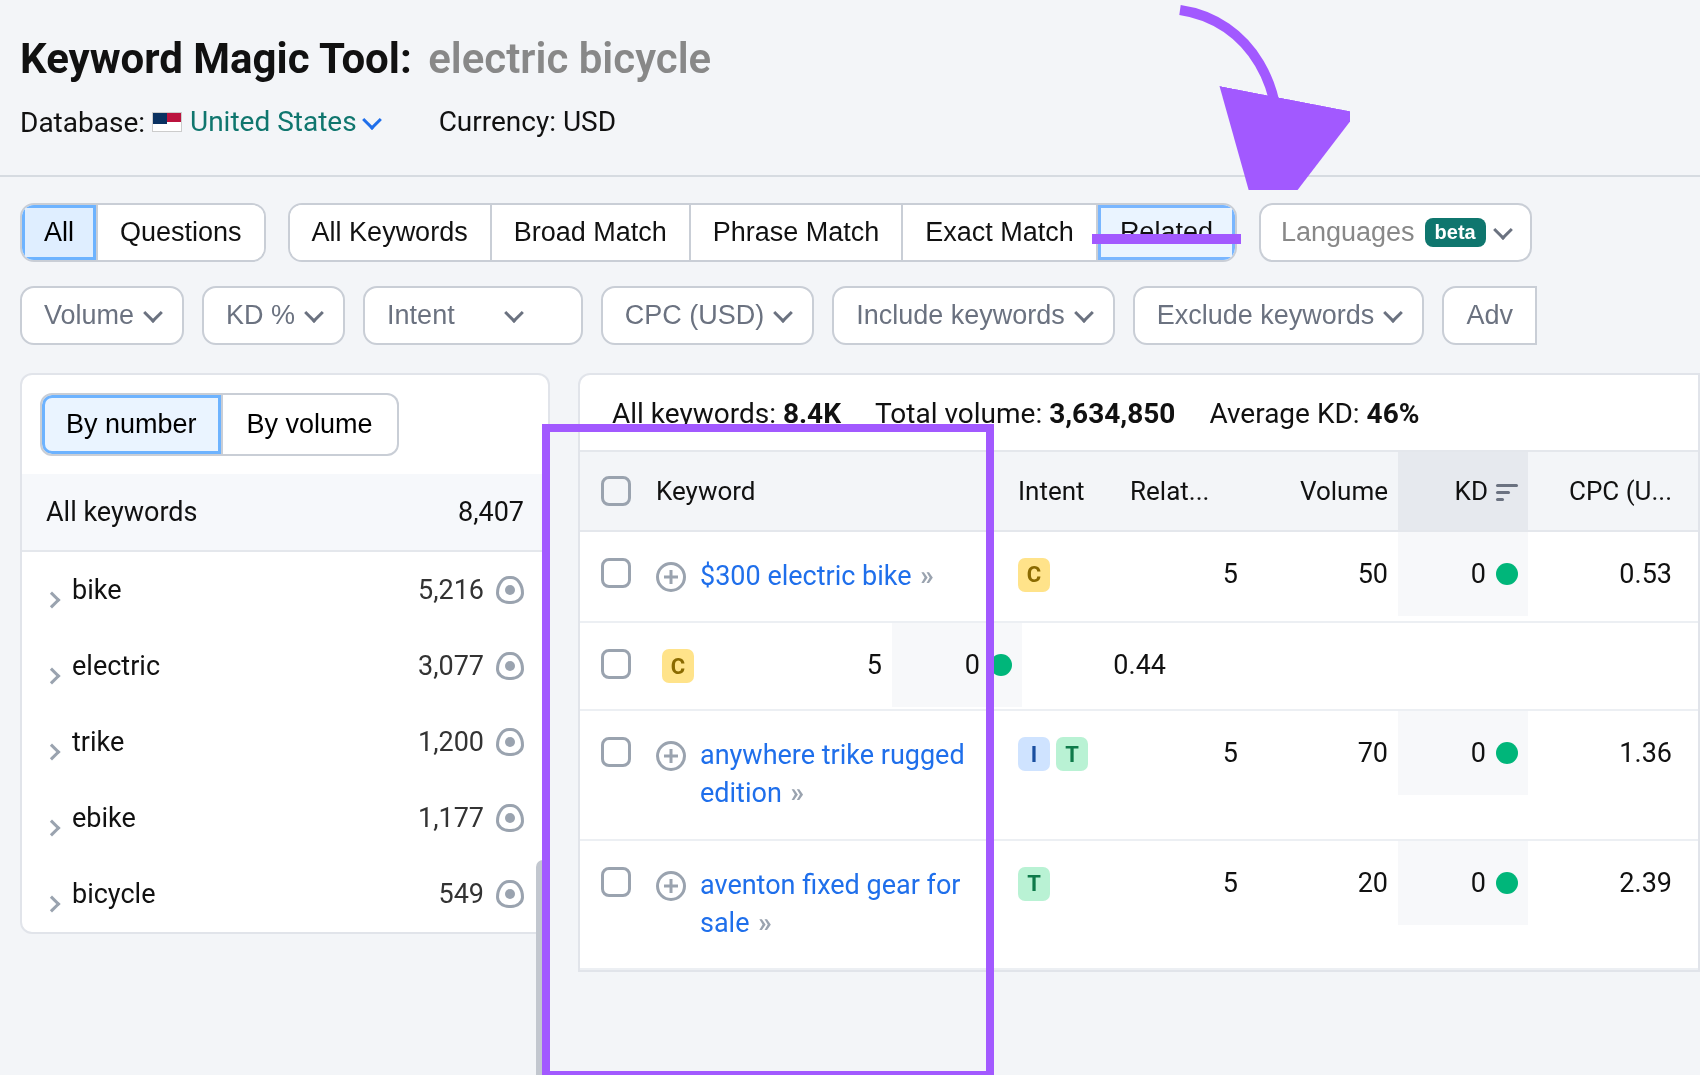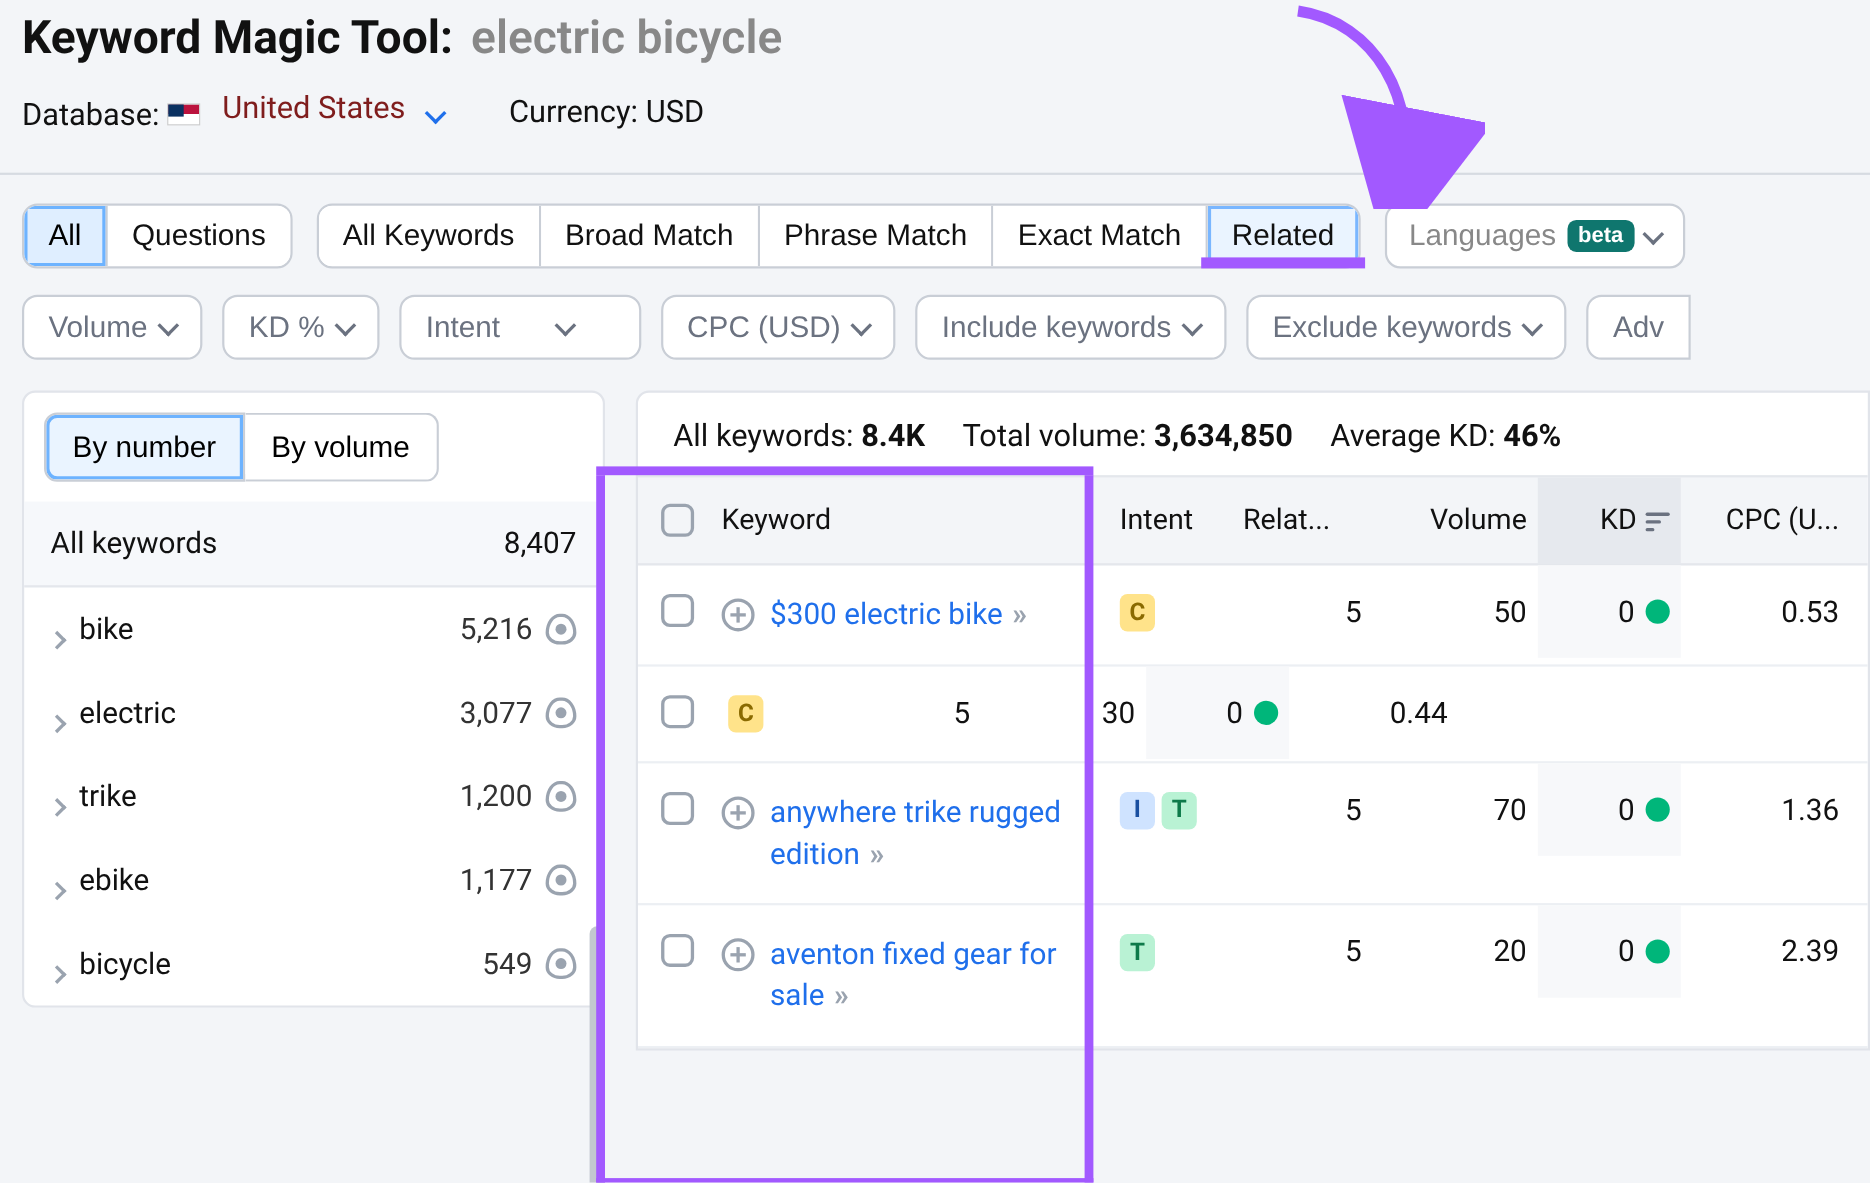--- a/index.html
+++ b/index.html
@@ -7,25 +7,25 @@
   body {
     font-family: -apple-system, BlinkMacSystemFont, "Segoe UI", Roboto, Arial, sans-serif;
     background: #f3f5f8;
     color: #111;
     font-size: 26px;
     overflow: hidden;
     position: relative;
   }
 
   
-  .header { padding: 10px 20px 10px 20px; }
+  .header { padding: 10px 20px 10px 20px; margin-top: 24px; }
   .header h1 { font-size: 42px; font-weight: 700; color: #111; display: inline-block; }
   .header h1 .query { color: #888; font-weight: 600; margin-left: 6px; }
   .sub-row { margin-top: 22px; display: flex; gap: 60px; align-items: center; font-size: 28px; color: #111; }
-  .sub-row .db-link { color: #7f1d1d; cursor: pointer; display: inline-flex; align-items: flex-end; gap: 20px; }
+  .sub-row .db-link { color: #0f766e; cursor: pointer; display: inline-flex; align-items: center; gap: 8px; }
   .flag {
     display:inline-block; width:30px; height:20px; background: linear-gradient(#bb133e 0 50%, #fff 0); position: relative; border:1px solid #ccc;
   }
   .flag::before{content:"";position:absolute;left:0;top:0;width:14px;height:11px;background:#0a3161;}
 
   .divider { border: none; border-top: 2px solid #d6dbe1; margin: 26px 0 0 0; }
 
   
   .tabs-row { display: flex; align-items: center; gap: 22px; padding: 26px 20px 18px 20px; }
   .tab-group { display: inline-flex; border: 2px solid #c9ced6; border-radius: 14px; overflow: hidden; background:#fff; }
@@ -290,21 +290,20 @@
     <div class="td td-cpc">0.53</div>
         </div>
         <div class="tr">
     <div class="td td-check">
             <div class="chk"></div>
           </div>
     <div class="td td-intent">
             <span class="intent-badge i-C">C</span>
           </div>
     <div class="td td-rel">5</div>
-    <div class="td td-vol">30</div>
     <div class="td td-kd">
             <span>0</span>
             <span class="dot"></span>
           </div>
     <div class="td td-cpc">0.44</div>
         </div>
         <div class="tr">
     <div class="td td-check">
             <div class="chk"></div>
           </div>

